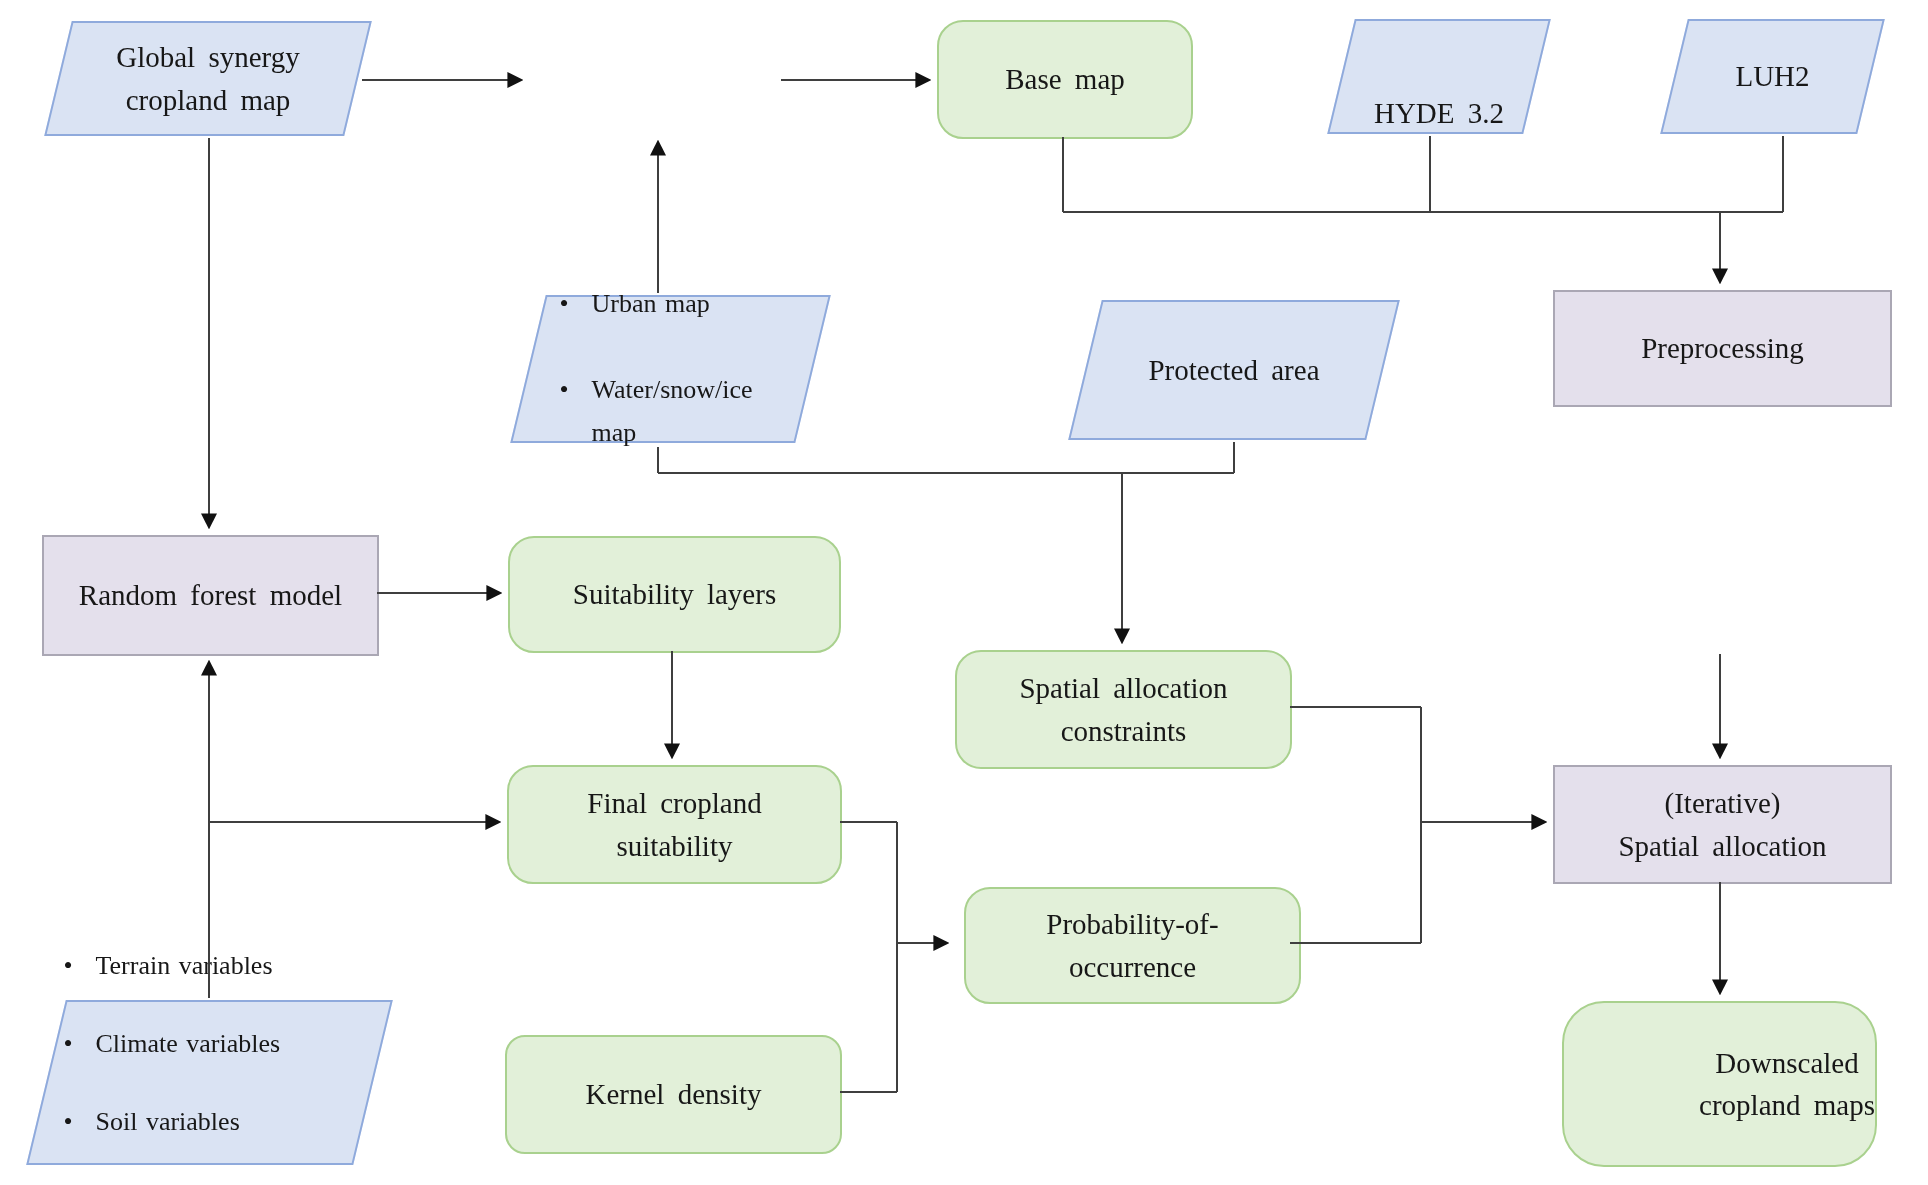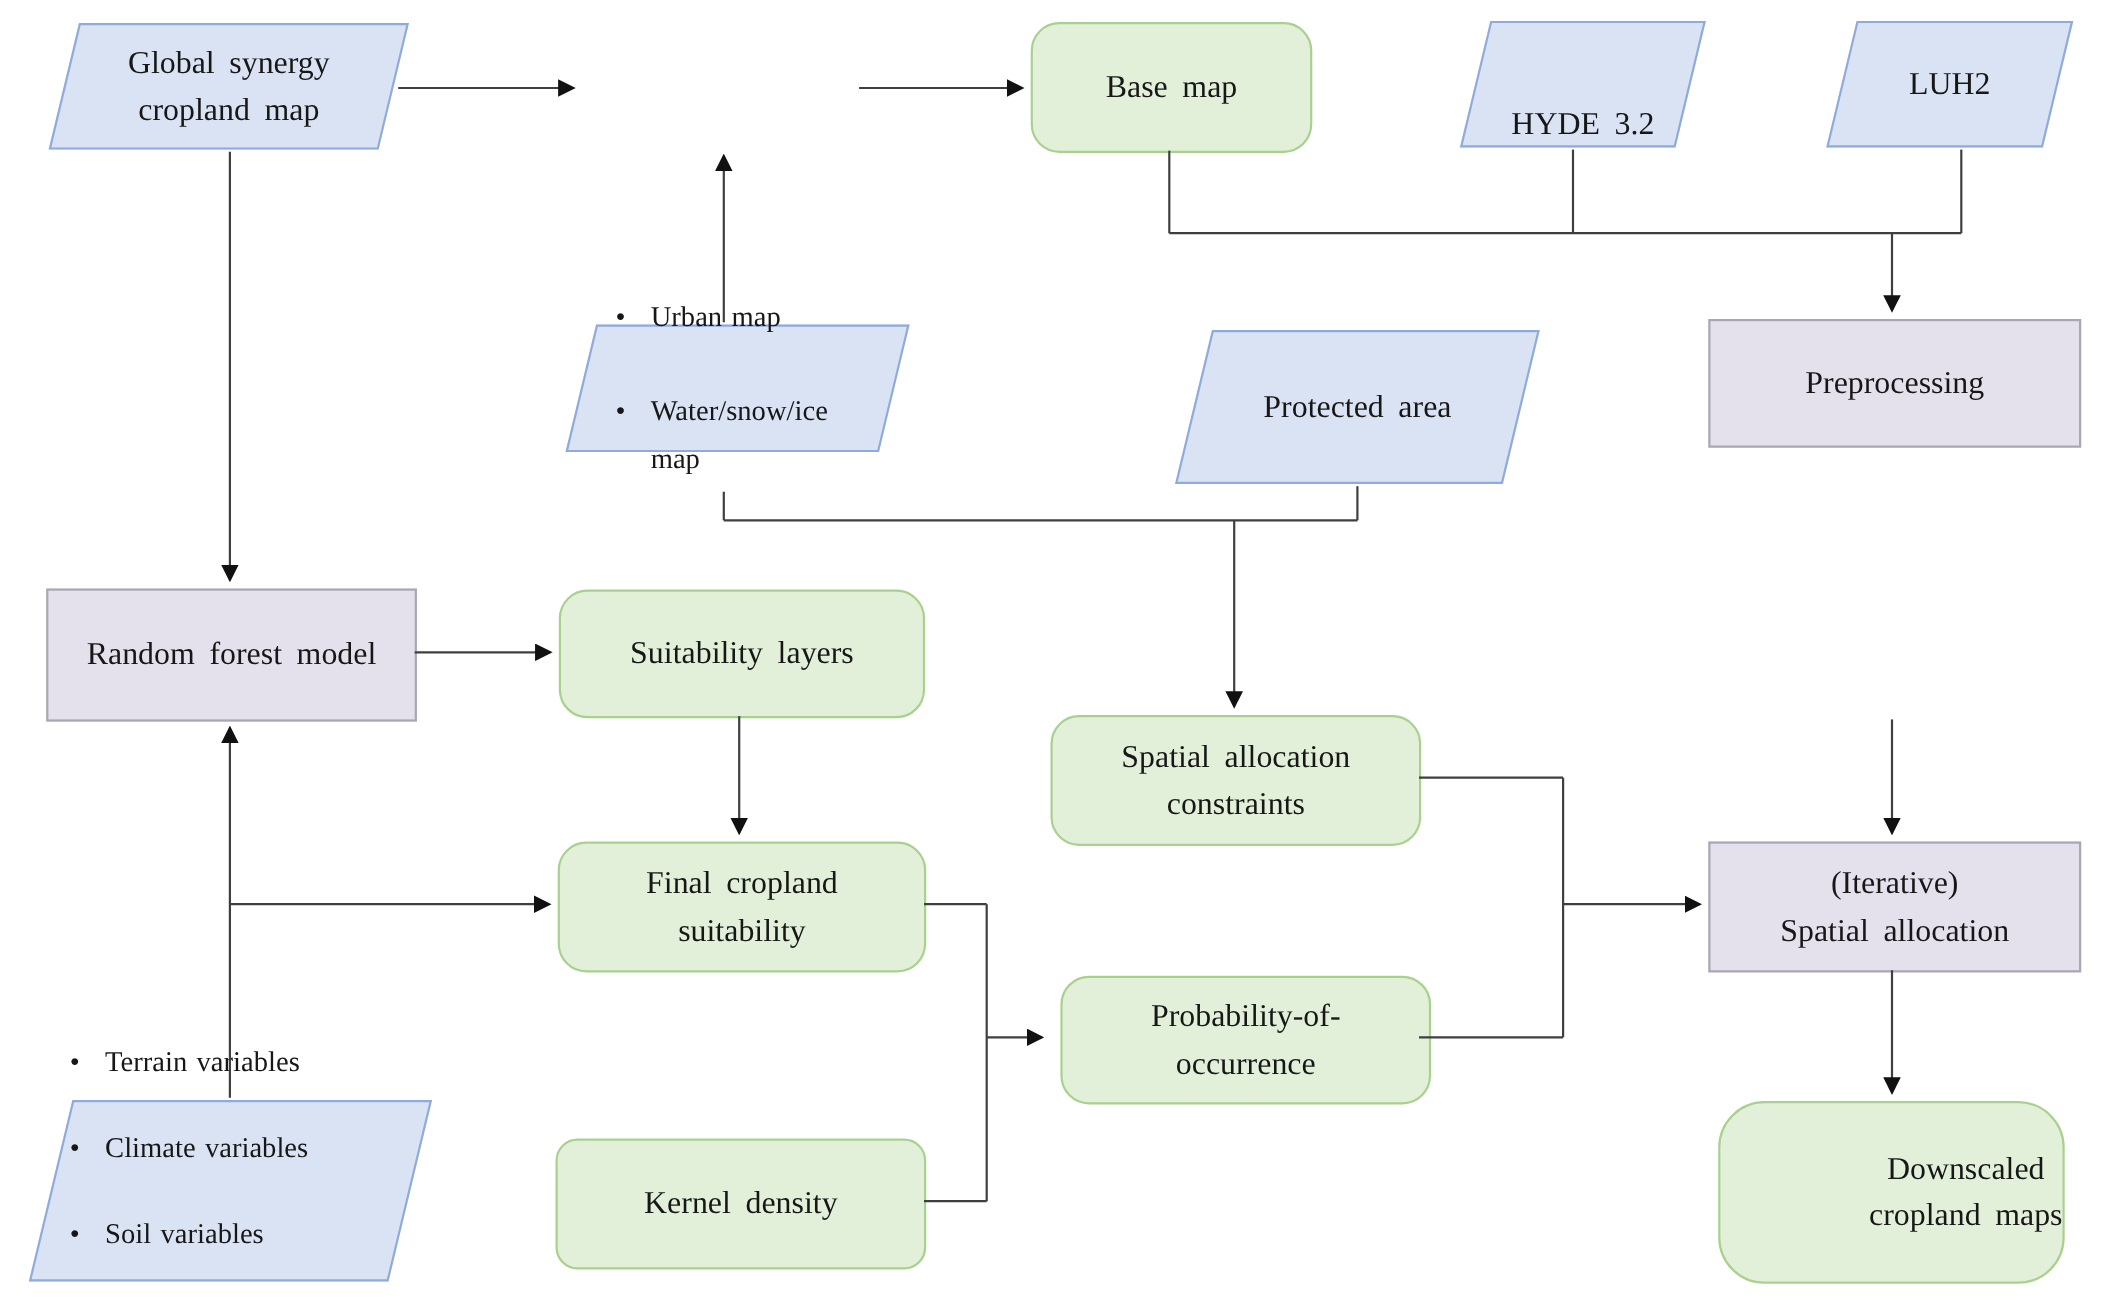--- a/index.html
+++ b/index.html
@@ -84,21 +84,21 @@
   <div class="node para" style="left:1325px;top:19px;width:228px;height:115px;align-items:flex-end;">
     <div class="para-bg"></div>
     <div class="content">HYDE 3.2</div>
   </div>
 
   <div class="node para" style="left:1658px;top:19px;width:229px;height:115px;">
     <div class="para-bg"></div>
     <div class="content">LUH2</div>
   </div>
 
-  <div class="node para para-tall" style="left:504px;top:295px;width:333px;height:116px;">
+  <div class="node para para-tall" style="left:504px;top:295px;width:333px;height:148px;">
     <div class="para-bg"></div>
     <ul class="blist list-urban content">
       <li>Urban map</li>
       <li>Water/snow/ice map</li>
     </ul>
   </div>
 
   <div class="node para" style="left:1069px;top:300px;width:330px;height:140px;">
     <div class="para-bg"></div>
     <div class="content">Protected area</div>

